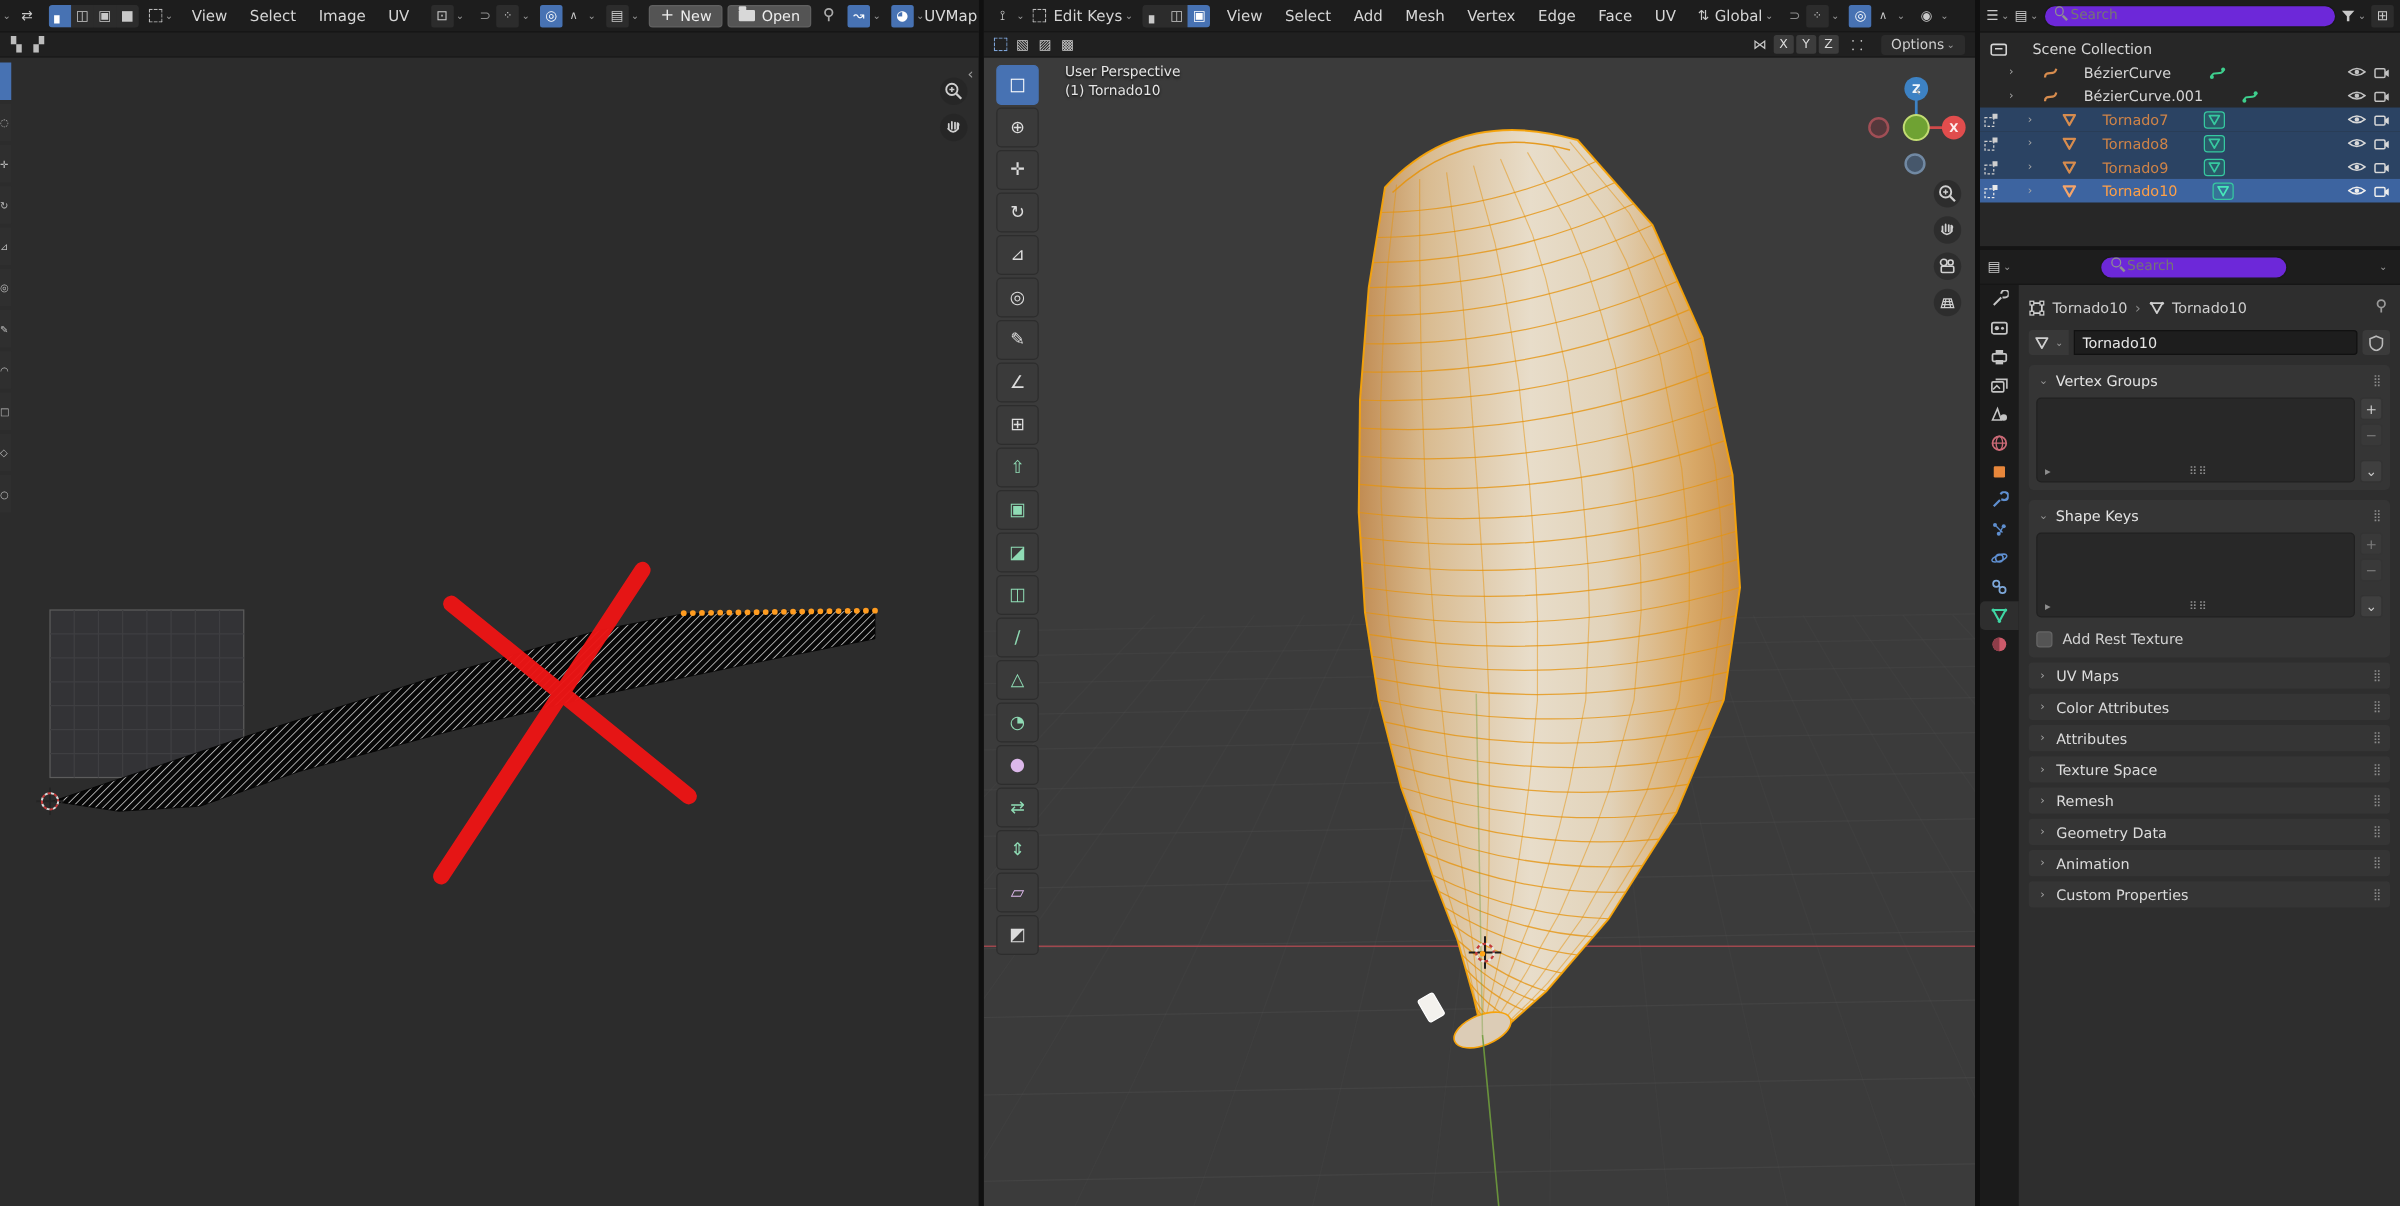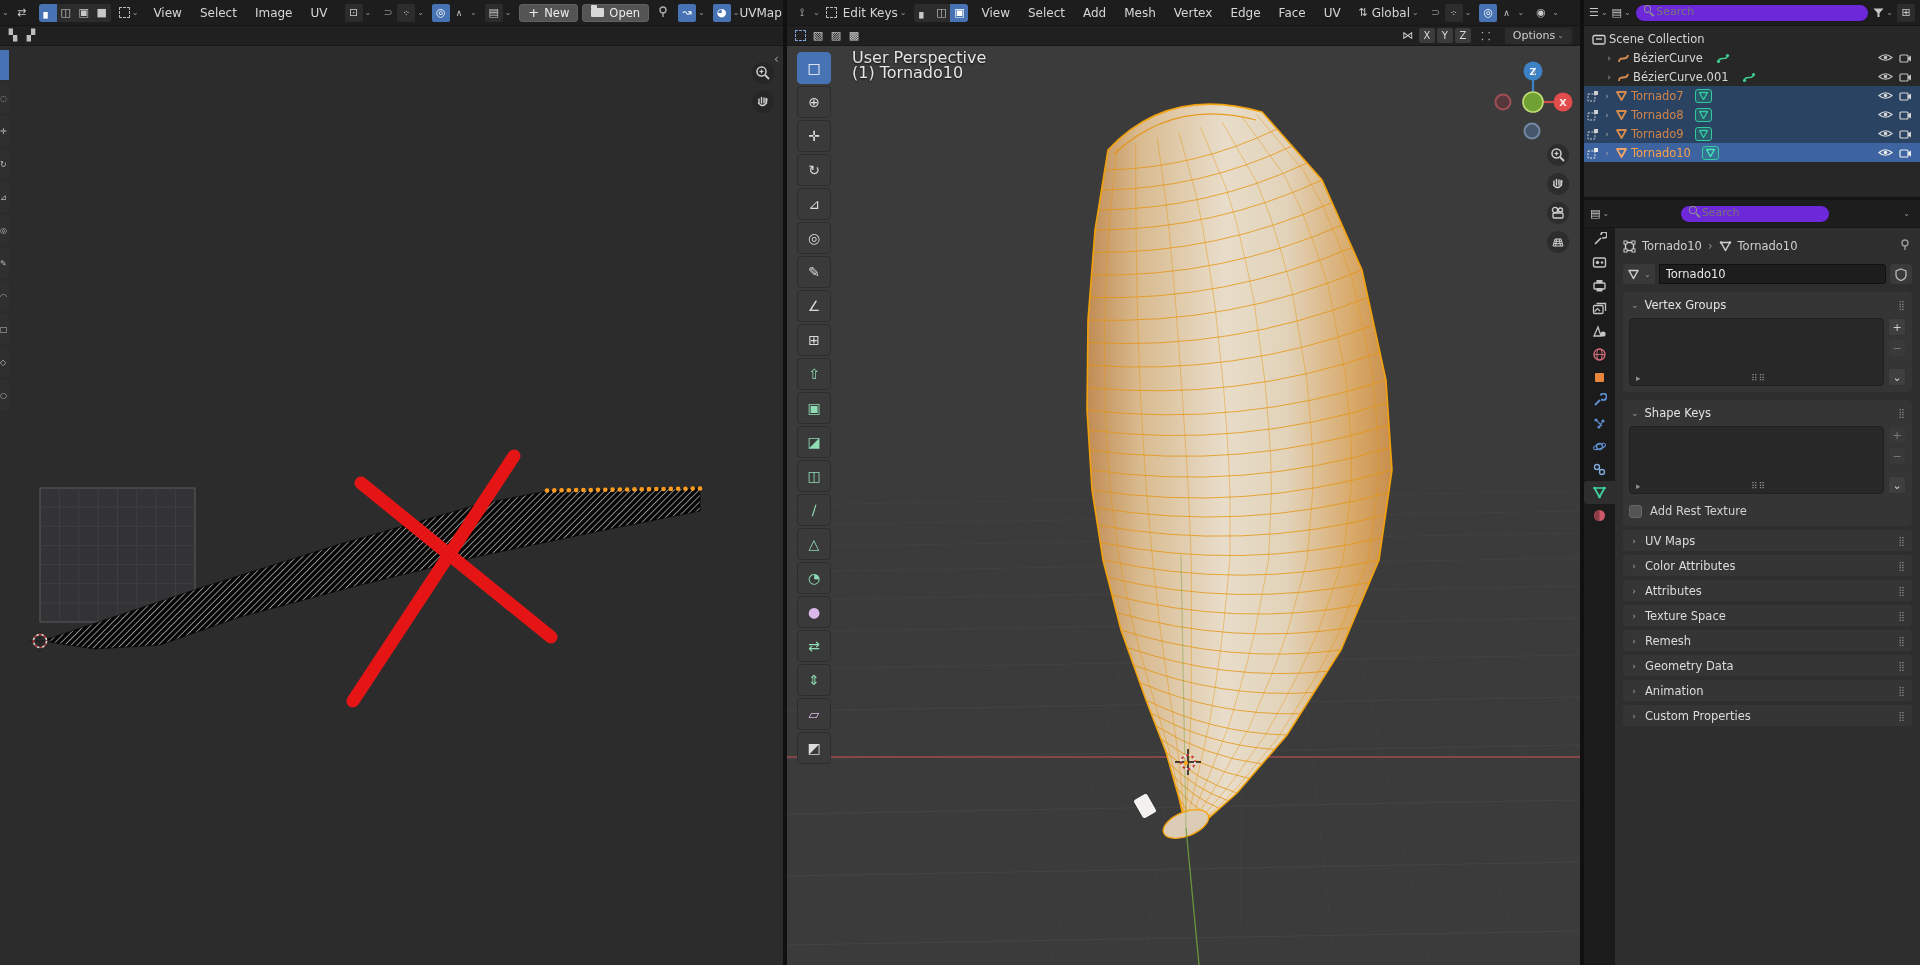--- a/index.html
+++ b/index.html
@@ -59,37 +59,37 @@
     background:#3b3b3b; overflow:hidden; }
   #vp-canvas { position:absolute; left:0; top:46px; z-index:5; }
   #vp-toolbar { position:absolute; left:10px; top:52px; z-index:15; display:flex;
     flex-direction:column; gap:2px; }
   .tool-btn { width:34px; height:32px; background:#3a3a3a; border:1px solid #2d2d2d;
     border-radius:4px; display:flex; align-items:center; justify-content:center;
     font-size:14px; color:#dcdcdc; }
   .tool-btn.active { background:#4772b3; border-color:#4772b3; color:#fff; }
   .tool-btn.green { color:#8fdbb4; }
   .tool-btn.purple { color:#dcb8ea; }
-  #vp-label { position:absolute; left:65px; top:50px; z-index:14; font-size:16px;
+  #vp-label { position:absolute; left:65px; top:50px; z-index:14; font-size:11px;
     color:#e6e6e6; text-shadow:0 1px 2px rgba(0,0,0,.8); line-height:15px; }
   .collapse-arrow { position:absolute; z-index:14; color:#9a9a9a; font-size:12px; }
 
   
   .vdivider { position:absolute; top:0; width:4px; height:965px; background:#101010; z-index:40; }
   #right-col { position:absolute; left:1584px; top:0; width:336px; height:965px; }
   #outliner { position:absolute; left:0; top:0; width:336px; height:197px;
     background:#272727; overflow:hidden; }
   .o-header { position:relative; height:26px; background:#1d1d1d;
     border-bottom:1px solid #141414; display:flex; align-items:center; padding:0 5px; gap:4px; }
   .searchbox { flex:1; display:flex; align-items:flex-start; gap:5px; background:#6d28d9;
     border:1px solid #1a1a1a; border-radius:10px; height:18px; padding:0 8px; }
   .searchbox input { background:transparent; border:0; outline:none; color:#bbb;
     font-size:11px; width:100%; font-family:inherit; }
   .o-row { position:relative; height:19px; display:flex; align-items:center;
-    font-size:11.5px; color:#d6d6d6; padding-left:3px; gap:3px; }
+    font-size:11.5px; color:#d6d6d6; padding-left:3px; gap:20px; }
   .o-row.selected { background:#2b4363; }
   .o-row.active { background:#3d64a0; }
   .o-label.orange { color:#d08448; }
   .o-row.active .o-label.orange { color:#ffa047; }
   .o-arrow { color:#a7a7a7; font-size:9px; width:10px; text-align:center; }
   .o-right { margin-left:auto; display:flex; gap:6px; padding-right:8px; }
   .data-badge { display:inline-flex; align-items:center; justify-content:center;
     width:17px; height:14px; border:1px solid #36c9a0; border-radius:3px;
     background:rgba(35,160,125,.25); margin-left:8px; }
   .editmode-mini { width:12px; height:12px; position:relative; }

